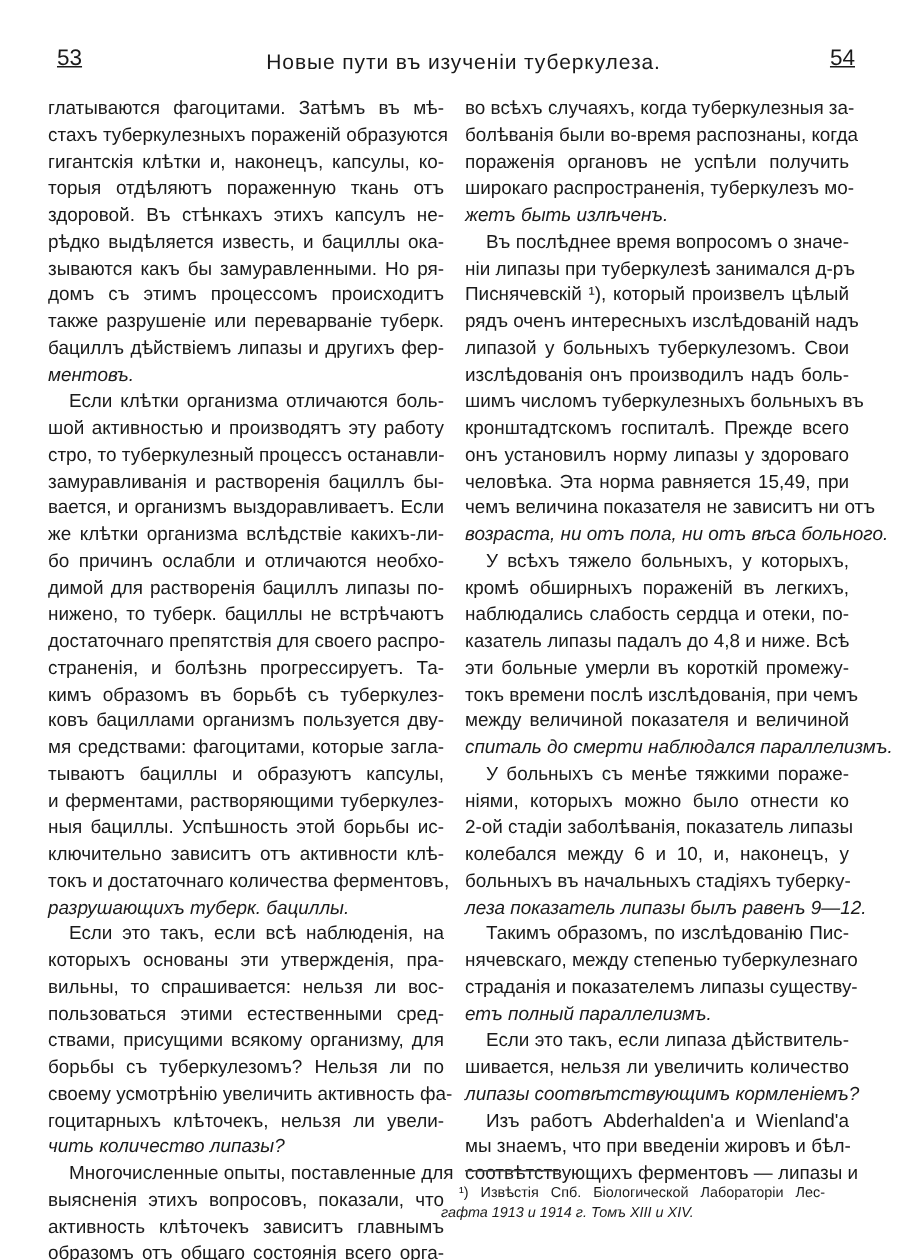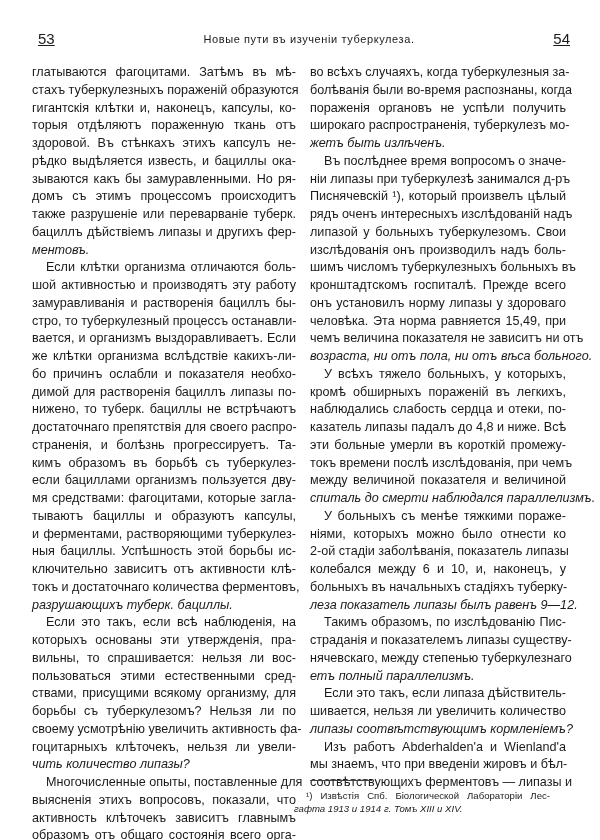--- a/index.html
+++ b/index.html
@@ -3,21 +3,21 @@
 <meta charset="utf-8">
 <style>
   html, body { margin: 0; padding: 0; background: #ffffff; }
   body { width: 600px; height: 840px; position: relative; overflow: hidden;
          font-family: "Liberation Sans", "DejaVu Sans", sans-serif; color: #1a1a1a; }
   .header { position: absolute; left: 38px; right: 20px; top: 30px; height: 20px; }
   .pnum { position: absolute; top: 0; font-size: 15px; text-decoration: underline; }
   .pnum.left { left: 0; }
   .pnum.right { right: 10px; }
   .running-title { position: absolute; left: 0; right: 0; top: 3px; text-align: center;
-                   font-size: 11px; letter-spacing: 0.6px; }
+                   font-size: 14px; letter-spacing: 0.6px; }
   .col { position: absolute; top: 64px; font-size: 12.6px; line-height: 17.75px; }
   .col.left { left: 32px; width: 264px; }
   .col.right { left: 310px; width: 256px; }
   .line { display: block; white-space: nowrap; text-align: justify; text-align-last: justify; height: 17.75px; overflow: visible; }
   .line.last { text-align-last: left; font-style: italic; }
   .line.indent { padding-left: 14px; }
   .fn-rule { position: absolute; left: 310px; top: 780px; width: 62px; border-top: 1px solid #444; }
   .footnote { position: absolute; left: 294px; width: 256px; top: 789px; font-size: 9.6px; line-height: 13px; }
   .footnote .line { height: 13px; }
   .fn-mark { padding-left: 12px; }
@@ -38,31 +38,31 @@
     <span class="line">торыя отдѣляютъ пораженную ткань отъ</span>
     <span class="line">здоровой. Въ стѣнкахъ этихъ капсулъ не-</span>
     <span class="line">рѣдко выдѣляется известь, и бациллы ока-</span>
     <span class="line">зываются какъ бы замуравленными. Но ря-</span>
     <span class="line">домъ съ этимъ процессомъ происходитъ</span>
     <span class="line">также разрушеніе или переварваніе туберк.</span>
     <span class="line">бациллъ дѣйствіемъ липазы и другихъ фер-</span>
     <span class="line last">ментовъ.</span>
     <span class="line indent">Если клѣтки организма отличаются боль-</span>
     <span class="line">шой активностью и производятъ эту работу</span>
+    <span class="line">стро, то туберкулезный процессъ останавли-</span>
     <span class="line">замуравливанія и растворенія бациллъ бы-</span>
-    <span class="line">стро, то туберкулезный процессъ останавли-</span>
     <span class="line">вается, и организмъ выздоравливаетъ. Если</span>
     <span class="line">же клѣтки организма вслѣдствіе какихъ-ли-</span>
-    <span class="line">бо причинъ ослабли и показателя необхо-</span>
+    <span class="line">бо причинъ ослабли и отличаются необхо-</span>
     <span class="line">димой для растворенія бациллъ липазы по-</span>
     <span class="line">нижено, то туберк. бациллы не встрѣчаютъ</span>
     <span class="line">достаточнаго препятствія для своего распро-</span>
     <span class="line">страненія, и болѣзнь прогрессируетъ. Та-</span>
     <span class="line">кимъ образомъ въ борьбѣ съ туберкулез-</span>
-    <span class="line">если бациллами организмъ пользуется дву-</span>
+    <span class="line">ковъ бациллами организмъ пользуется дву-</span>
     <span class="line">мя средствами: фагоцитами, которые загла-</span>
     <span class="line">тываютъ бациллы и образуютъ капсулы,</span>
     <span class="line">и ферментами, растворяющими туберкулез-</span>
     <span class="line">ныя бациллы. Успѣшность этой борьбы ис-</span>
     <span class="line">ключительно зависитъ отъ активности клѣ-</span>
     <span class="line">токъ и достаточнаго количества ферментовъ,</span>
     <span class="line last">разрушающихъ туберк. бациллы.</span>
     <span class="line indent">Если это такъ, если всѣ наблюденія, на</span>
     <span class="line">которыхъ основаны эти утвержденія, пра-</span>
     <span class="line">вильны, то спрашивается: нельзя ли вос-</span>
@@ -103,22 +103,22 @@
     <span class="line">токъ времени послѣ изслѣдованія, при чемъ</span>
     <span class="line">между величиной показателя и величиной</span>
     <span class="line last">спиталь до смерти наблюдался параллелизмъ.</span>
     <span class="line indent">У больныхъ съ менѣе тяжкими пораже-</span>
     <span class="line">ніями, которыхъ можно было отнести ко</span>
     <span class="line">2-ой стадіи заболѣванія, показатель липазы</span>
     <span class="line">колебался между 6 и 10, и, наконецъ, у</span>
     <span class="line">больныхъ въ начальныхъ стадіяхъ туберку-</span>
     <span class="line last">леза показатель липазы былъ равенъ 9—12.</span>
     <span class="line indent">Такимъ образомъ, по изслѣдованію Пис-</span>
+    <span class="line">нячевскаго, между степенью туберкулезнаго</span>
     <span class="line">страданія и показателемъ липазы существу-</span>
-    <span class="line">нячевскаго, между степенью туберкулезнаго</span>
     <span class="line last">етъ полный параллелизмъ.</span>
     <span class="line indent">Если это такъ, если липаза дѣйствитель-</span>
     <span class="line">шивается, нельзя ли увеличить количество</span>
     <span class="line last">липазы соотвѣтствующимъ кормленіемъ?</span>
     <span class="line indent">Изъ работъ Abderhalden'a и Wienland'a</span>
     <span class="line">мы знаемъ, что при введеніи жировъ и бѣл-</span>
     <span class="line">соотвѣтствующихъ ферментовъ — липазы и</span>
   </div>
 
 <div class="fn-rule"></div>

